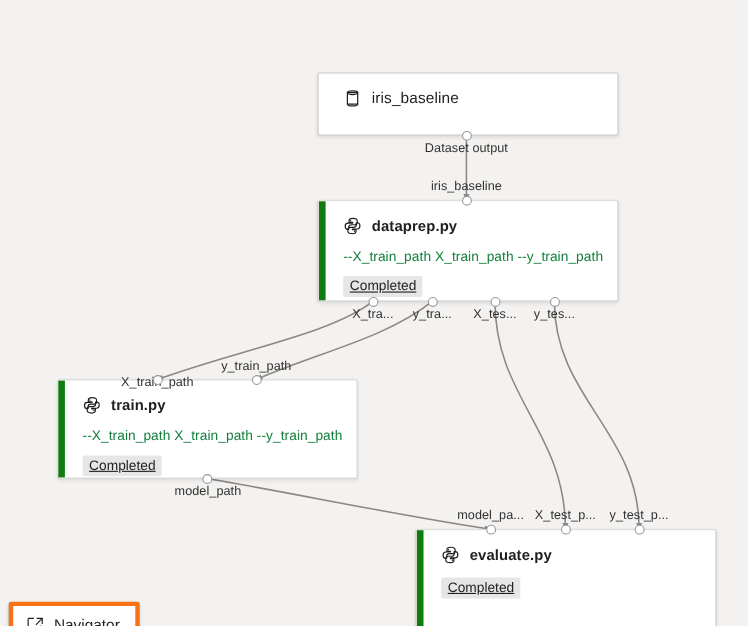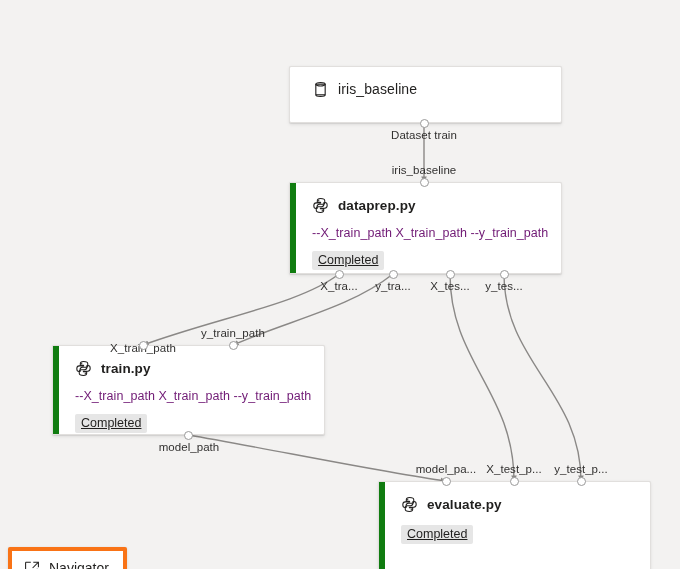--- a/index.html
+++ b/index.html
@@ -72,21 +72,21 @@
     font-size: 13.5px;
     font-weight: bold;
     color: #201f1e;
     white-space: nowrap;
     letter-spacing: 0.1px;
   }
   .node-title.plain { font-weight: normal; font-size: 14px; }
   .node-sub {
     margin-top: 11px;
     font-size: 12.5px;
-    color: #701a75;
+    color: #15803d;
     white-space: nowrap;
     letter-spacing: 0.05px;
   }
   .status-badge {
     display: inline-block;
     margin-top: 11px;
     padding: 2px 6px 3px 6px;
     background: #e6e6e6;
     color: #201f1e;
     font-size: 12.5px;
@@ -172,21 +172,21 @@
                 <path d="M3.6 3.1 h8.8 v9.8 h-8.8 z" stroke-linejoin="round"></path>
                 <ellipse cx="8" cy="3.1" rx="4.4" ry="1.55"></ellipse>
                 <path d="M3.6 12.9 a4.4 1.55 0 0 0 8.8 0"></path>
               </svg>
             </span>
             <span class="node-title plain">iris_baseline</span>
           </div>
         </div>
       </div>
       <div class="port" style="left: 424px; top: 91px;"></div>
-      <div class="edge-label" style="left: 424px; top: 97px;">Dataset train</div>
+      <div class="edge-label" style="left: 424px; top: 97px;">Dataset output</div>
       <div class="node" style="left: 289px; top: 150px; width: 273px; height: 92px;">
         <div class="accent"></div>
         <div class="node-body">
           <div class="node-title-row">
             <span class="node-icon">
               <svg viewBox="0 0 16 16" width="17" height="17" fill="none" stroke="currentColor" stroke-width="1.0">
                 <path d="M8 1.4 C5.7 1.4 5.0 2.2 5.0 3.5 v1.4 h3.1 v0.6 H4.0 C2.6 5.5 1.7 6.3 1.7 8.2 c0 1.8 0.8 2.6 2.1 2.6 h1.0 V9.1 c0-1.3 0.9-2.2 2.3-2.2 h2.9 c1.2 0 2.0-0.8 2.0-2.0 V3.5 C12.0 2.3 11.1 1.4 8 1.4 z" stroke-linejoin="round"></path>
                 <path d="M8 14.6 c2.3 0 3.0-0.8 3.0-2.1 v-1.4 H7.9 v-0.6 h4.1 c1.4 0 2.3-0.8 2.3-2.7 c0-1.8-0.8-2.6-2.1-2.6 h-1.0 v1.7 c0 1.3-0.9 2.2-2.3 2.2 H6.0 c-1.2 0-2.0 0.8-2.0 2.0 v1.4 C4.0 13.7 4.9 14.6 8 14.6 z" stroke-linejoin="round"></path>
                 <circle cx="6.3" cy="3.5" r="0.62" fill="currentColor" stroke="none"></circle>
                 <circle cx="9.7" cy="12.5" r="0.62" fill="currentColor" stroke="none"></circle>

